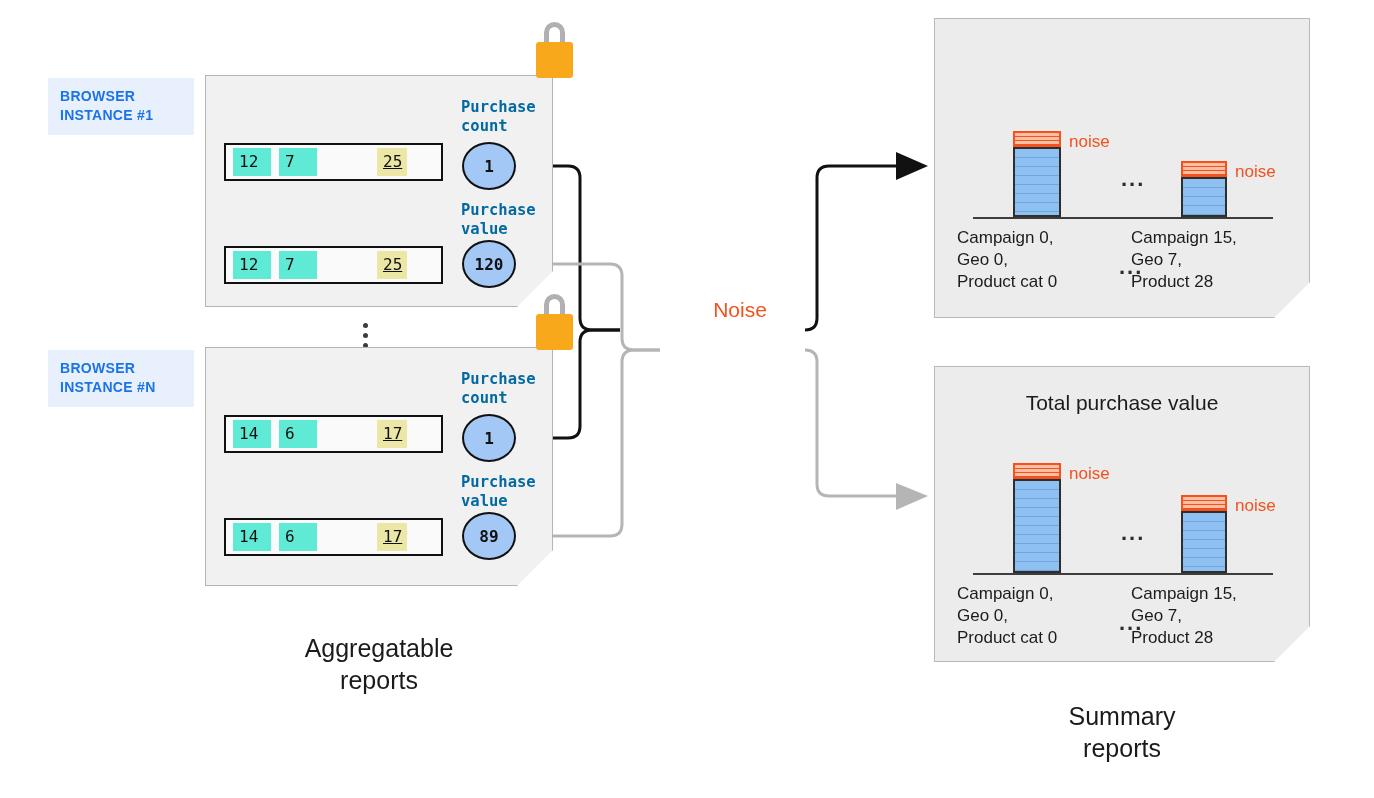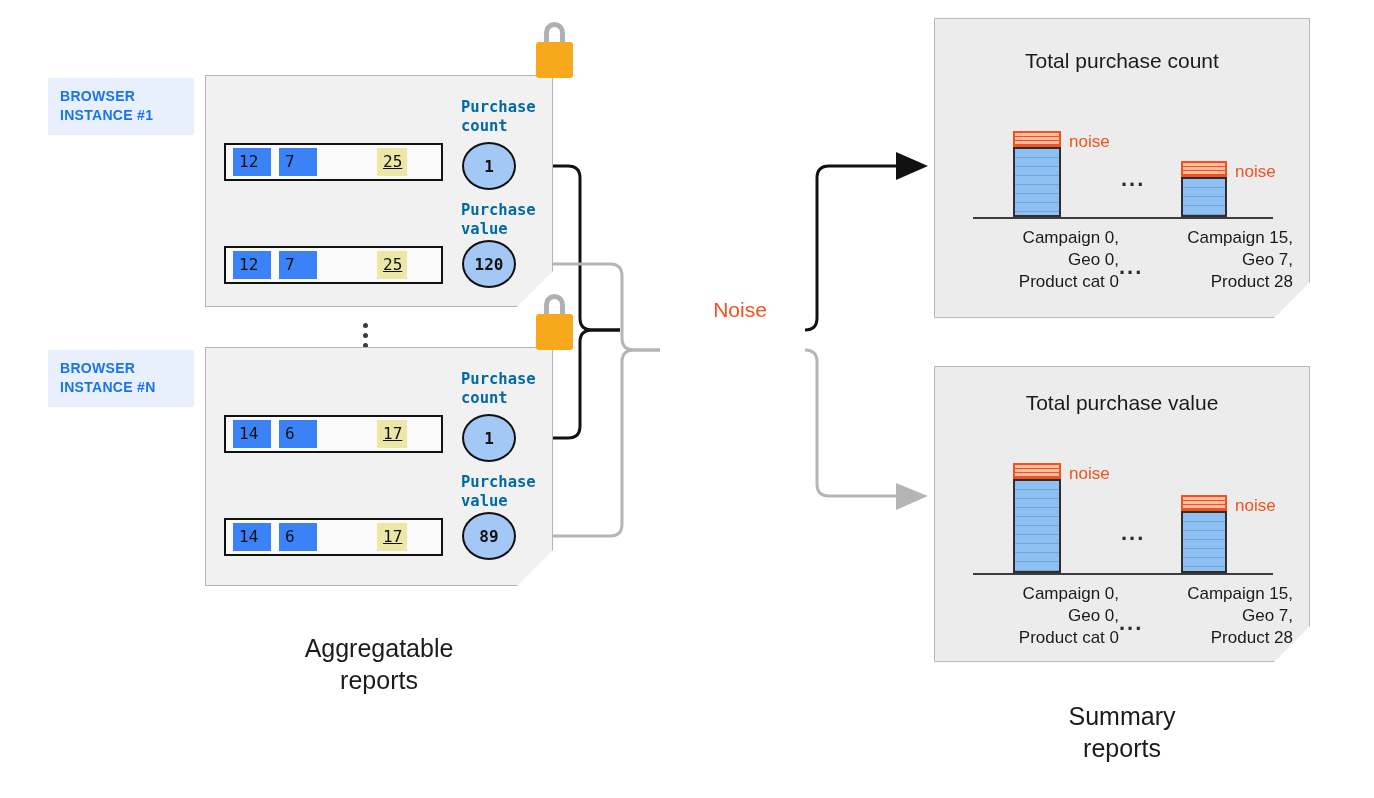--- a/index.html
+++ b/index.html
@@ -52,21 +52,21 @@
   }
   .cell {
     font-family: "DejaVu Sans Mono", monospace;
     font-size: 16px;
     color: #111;
     height: 28px;
     line-height: 28px;
     box-sizing: border-box;
     padding: 0 6px;
   }
-  .cell-key { background: #3b82f6; }
+  .cell-key { background: #5eead4; }
   .cell-val { background: #ece7a6; text-decoration: underline; }
 
   
   .field-label {
     font-family: "DejaVu Sans Mono", monospace;
     font-weight: bold;
     font-size: 15.5px;
     line-height: 19px;
     color: #0369a1;
     white-space: pre;
@@ -162,21 +162,21 @@
   }
   .noise-label {
     position: absolute;
     color: #f4511e;
     font-size: 17px;
     line-height: 17px;
     white-space: nowrap;
   }
   .xtick {
     position: absolute;
-    text-align: right;
+    text-align: left;
     font-size: 17px;
     line-height: 22px;
     color: #1b1b1b;
     white-space: pre-line;
   }
   .hdots {
     position: absolute;
     font-size: 22px;
     line-height: 16px;
     letter-spacing: 2px;
@@ -283,21 +283,20 @@
 <div class="abs" style="left:533px; top:294px; width:42px; height:58px;">
   <div class="lock-shackle" style="left:11px; top:0px; width:21px; height:24px;"></div>
   <div class="lock-body" style="left:3px; top:20px; width:37px; height:36px;"></div>
 </div>
 
 <div class="abs" style="left:650px; top:296px; width:180px;">
   <div class="agg-text agg-noise">Noise</div>
 </div>
 
 <div class="abs summary-panel" style="left:934px; top:18px; width:376px; height:300px;">
-  <div class="summary-title" style="top:30px;">Total purchase count</div>
 
   <div class="plot" style="left:0; top:0; width:100%; height:100%;">
 
     <div class="axis" style="left:38px; top:198px; width:300px;"></div>
 
     <div class="bar-noise" style="left:78px; top:112px; width:48px; height:16px;"></div>
     <div class="bar" style="left:78px; top:128px; width:48px; height:70px;"></div>
     <div class="noise-label" style="left:134px; top:114px;">noise</div>
 
     <div class="hdots" style="left:186px; top:152px;">...</div>

